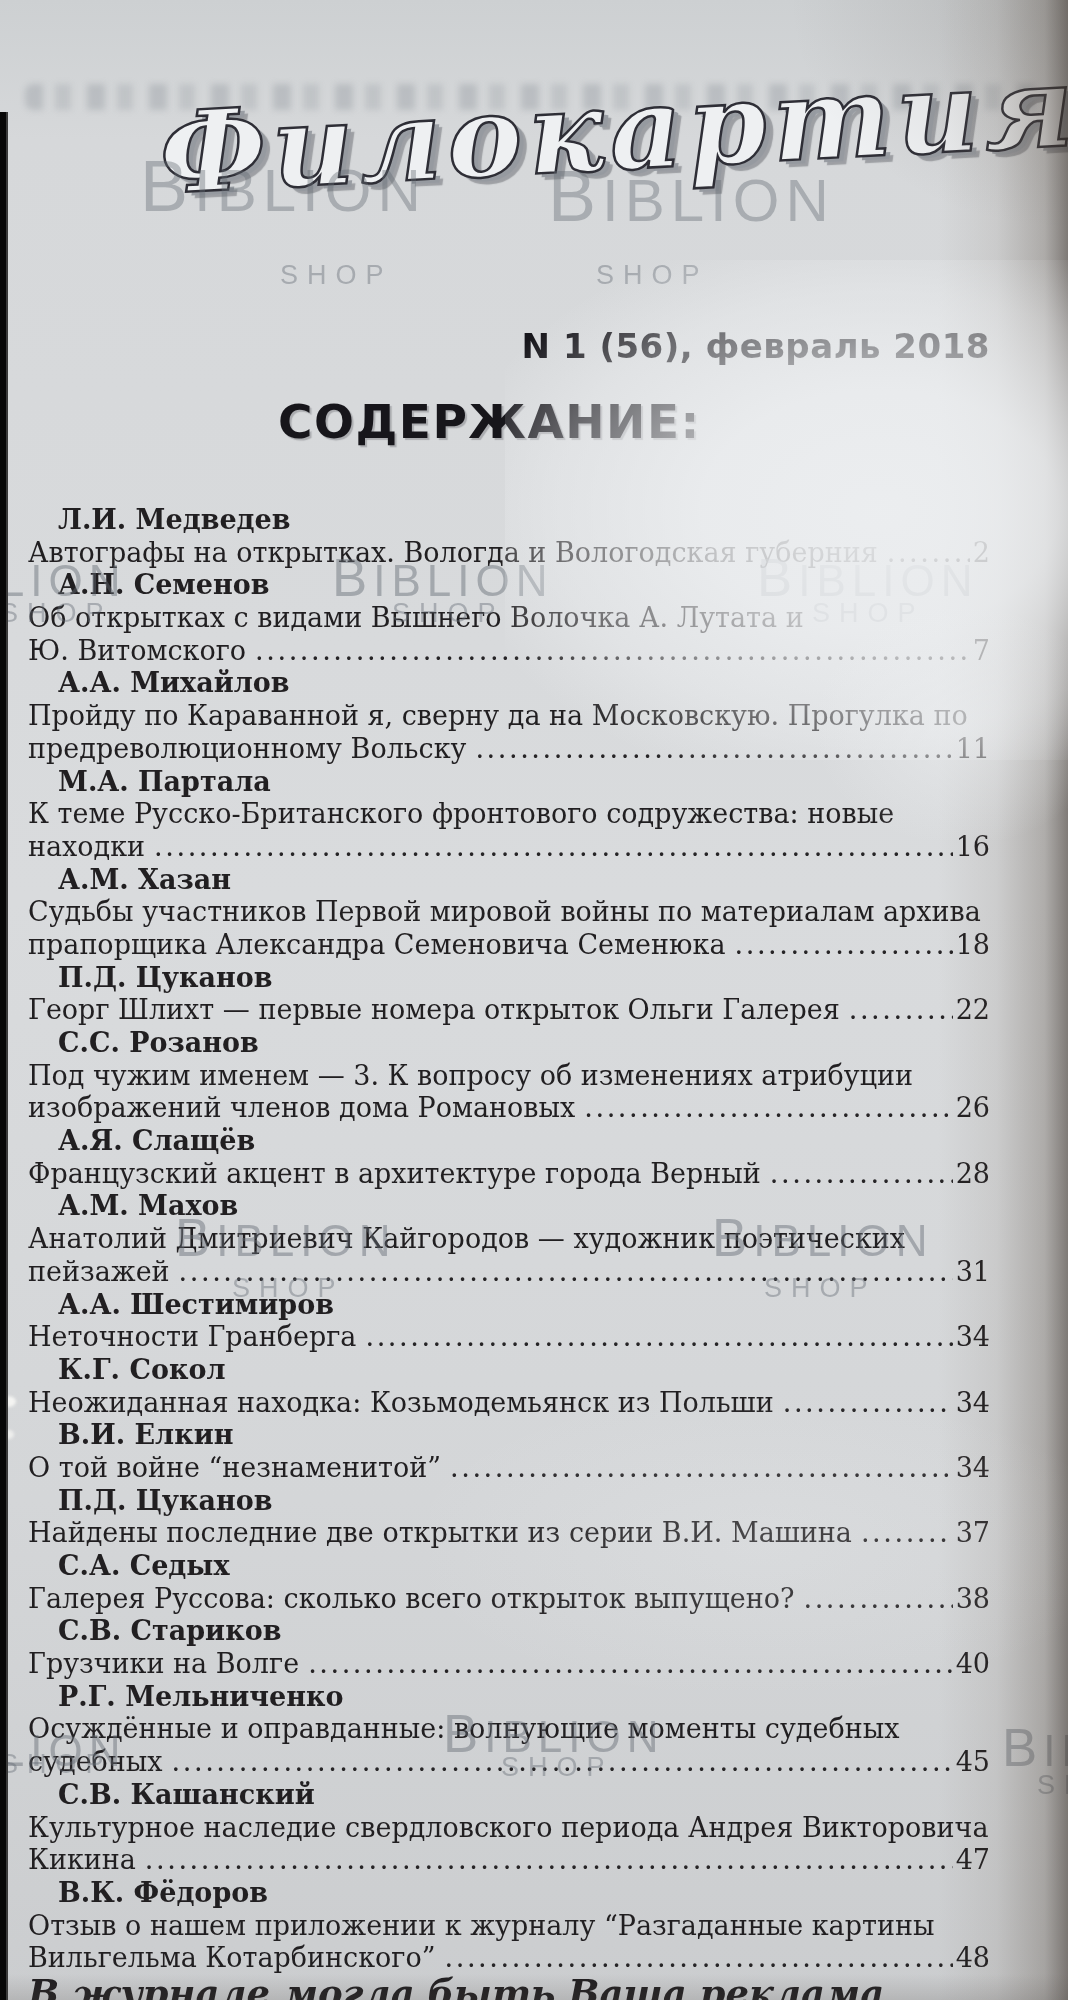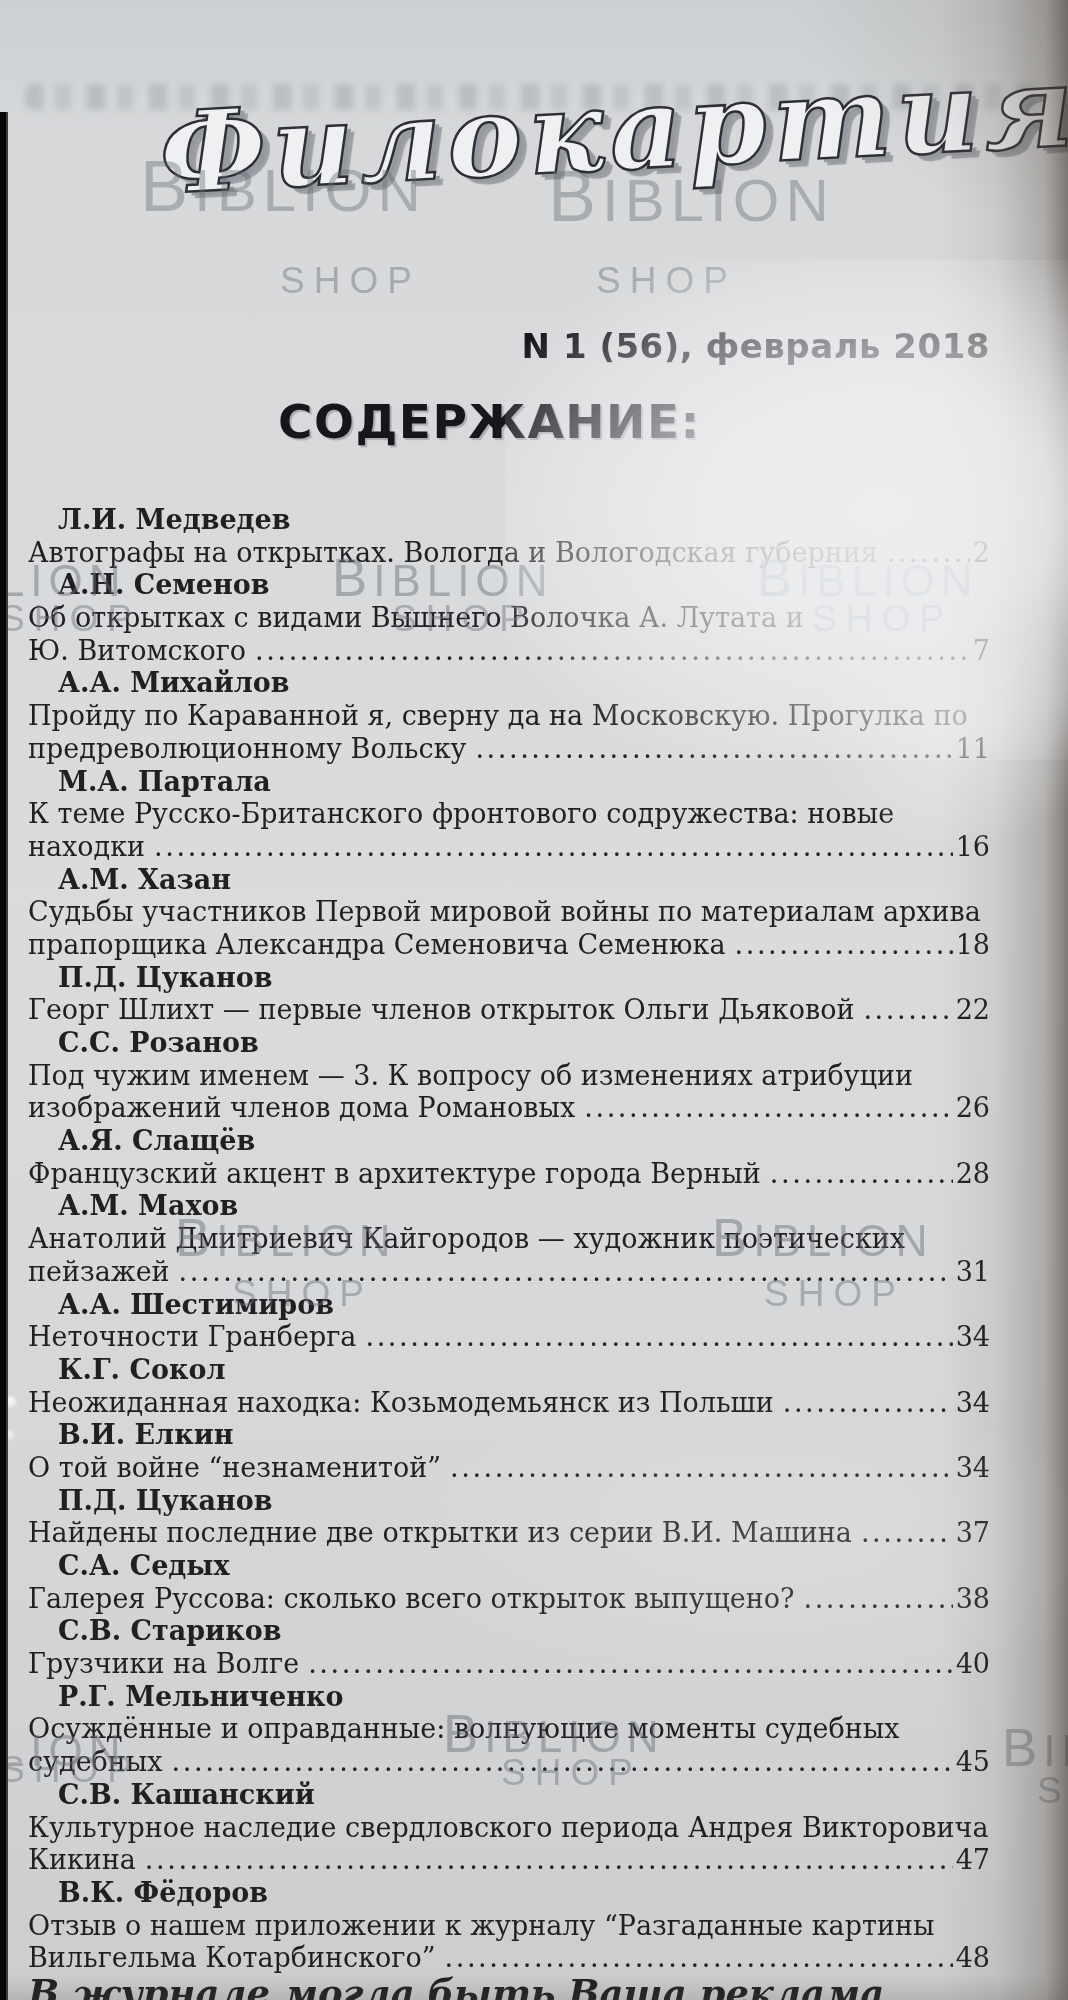--- a/index.html
+++ b/index.html
@@ -30,21 +30,21 @@
     background:radial-gradient(ellipse at 55% 50%,rgba(236,238,240,.97) 0%,rgba(238,240,242,.78) 34%,rgba(240,242,244,.38) 62%,rgba(240,242,244,0) 82%);}
   .glare2{left:820px;top:610px;width:280px;height:230px;
     background:radial-gradient(ellipse,rgba(238,240,242,.55),rgba(238,240,242,0) 75%);}
   .glare3{left:430px;top:1400px;width:660px;height:290px;
     background:radial-gradient(ellipse,rgba(240,242,244,.20),rgba(240,242,244,0) 78%);}
   
   .wm{position:absolute;z-index:6;pointer-events:none;font-family:Liberation Sans, sans-serif;}
   .wm .wm-b{color:rgba(100,107,116,.45);letter-spacing:6px;font-size:44px;line-height:1;white-space:nowrap;}
   .wm .wm-b::first-letter{font-size:120%;}
   .wm.big .wm-b{font-size:60px;color:rgba(100,107,116,.40);}
-  .wm .wm-s{position:absolute;color:rgba(100,107,116,.42);letter-spacing:9px;font-size:37px;line-height:1;white-space:nowrap;}
+  .wm .wm-s{position:absolute;color:rgba(100,107,116,.42);letter-spacing:9px;font-size:27px;line-height:1;white-space:nowrap;}
   
   .masthead-logo{position:absolute;left:160px;top:92px;z-index:2;
     font-family:"DejaVu Serif",serif;font-style:italic;font-weight:bold;
     font-size:112px;line-height:1.1;letter-spacing:6px;color:#eef0f2;
     -webkit-text-stroke:2.5px #2e2e36;transform:rotate(-3deg);transform-origin:left center;
     text-shadow:5px 4px 0 rgba(150,154,160,.95),8px 7px 1px rgba(88,92,98,.45);white-space:nowrap;}
   .issue-line{position:absolute;right:78px;top:326px;z-index:2;
     font-family:"DejaVu Sans",sans-serif;font-weight:bold;font-size:34px;color:#17161b;
     letter-spacing:.5px;white-space:nowrap;}
   .contents-heading{position:absolute;left:278px;top:394px;z-index:2;
@@ -115,21 +115,21 @@
         <div class="ln">Судьбы участников Первой мировой войны по материалам архива</div>
         <div class="ln t-line">
           <span class="t-text">прапорщика Александра Семеновича Семенюка</span>
           <span class="dots">....................................................................................................................................................................................</span>
           <span class="pg">18</span>
         </div>
       </div>
       <div>
         <div class="ln author">П.Д. Цуканов</div>
         <div class="ln t-line">
-          <span class="t-text">Георг Шлихт — первые членов открыток Ольги Дьяковой</span>
+          <span class="t-text">Георг Шлихт — первые номера открыток Ольги Галерея</span>
           <span class="dots">....................................................................................................................................................................................</span>
           <span class="pg">22</span>
         </div>
       </div>
       <div>
         <div class="ln author">С.С. Розанов</div>
         <div class="ln">Под чужим именем — 3. К вопросу об изменениях атрибуции</div>
         <div class="ln t-line">
           <span class="t-text">изображений членов дома Романовых</span>
           <span class="dots">....................................................................................................................................................................................</span>

